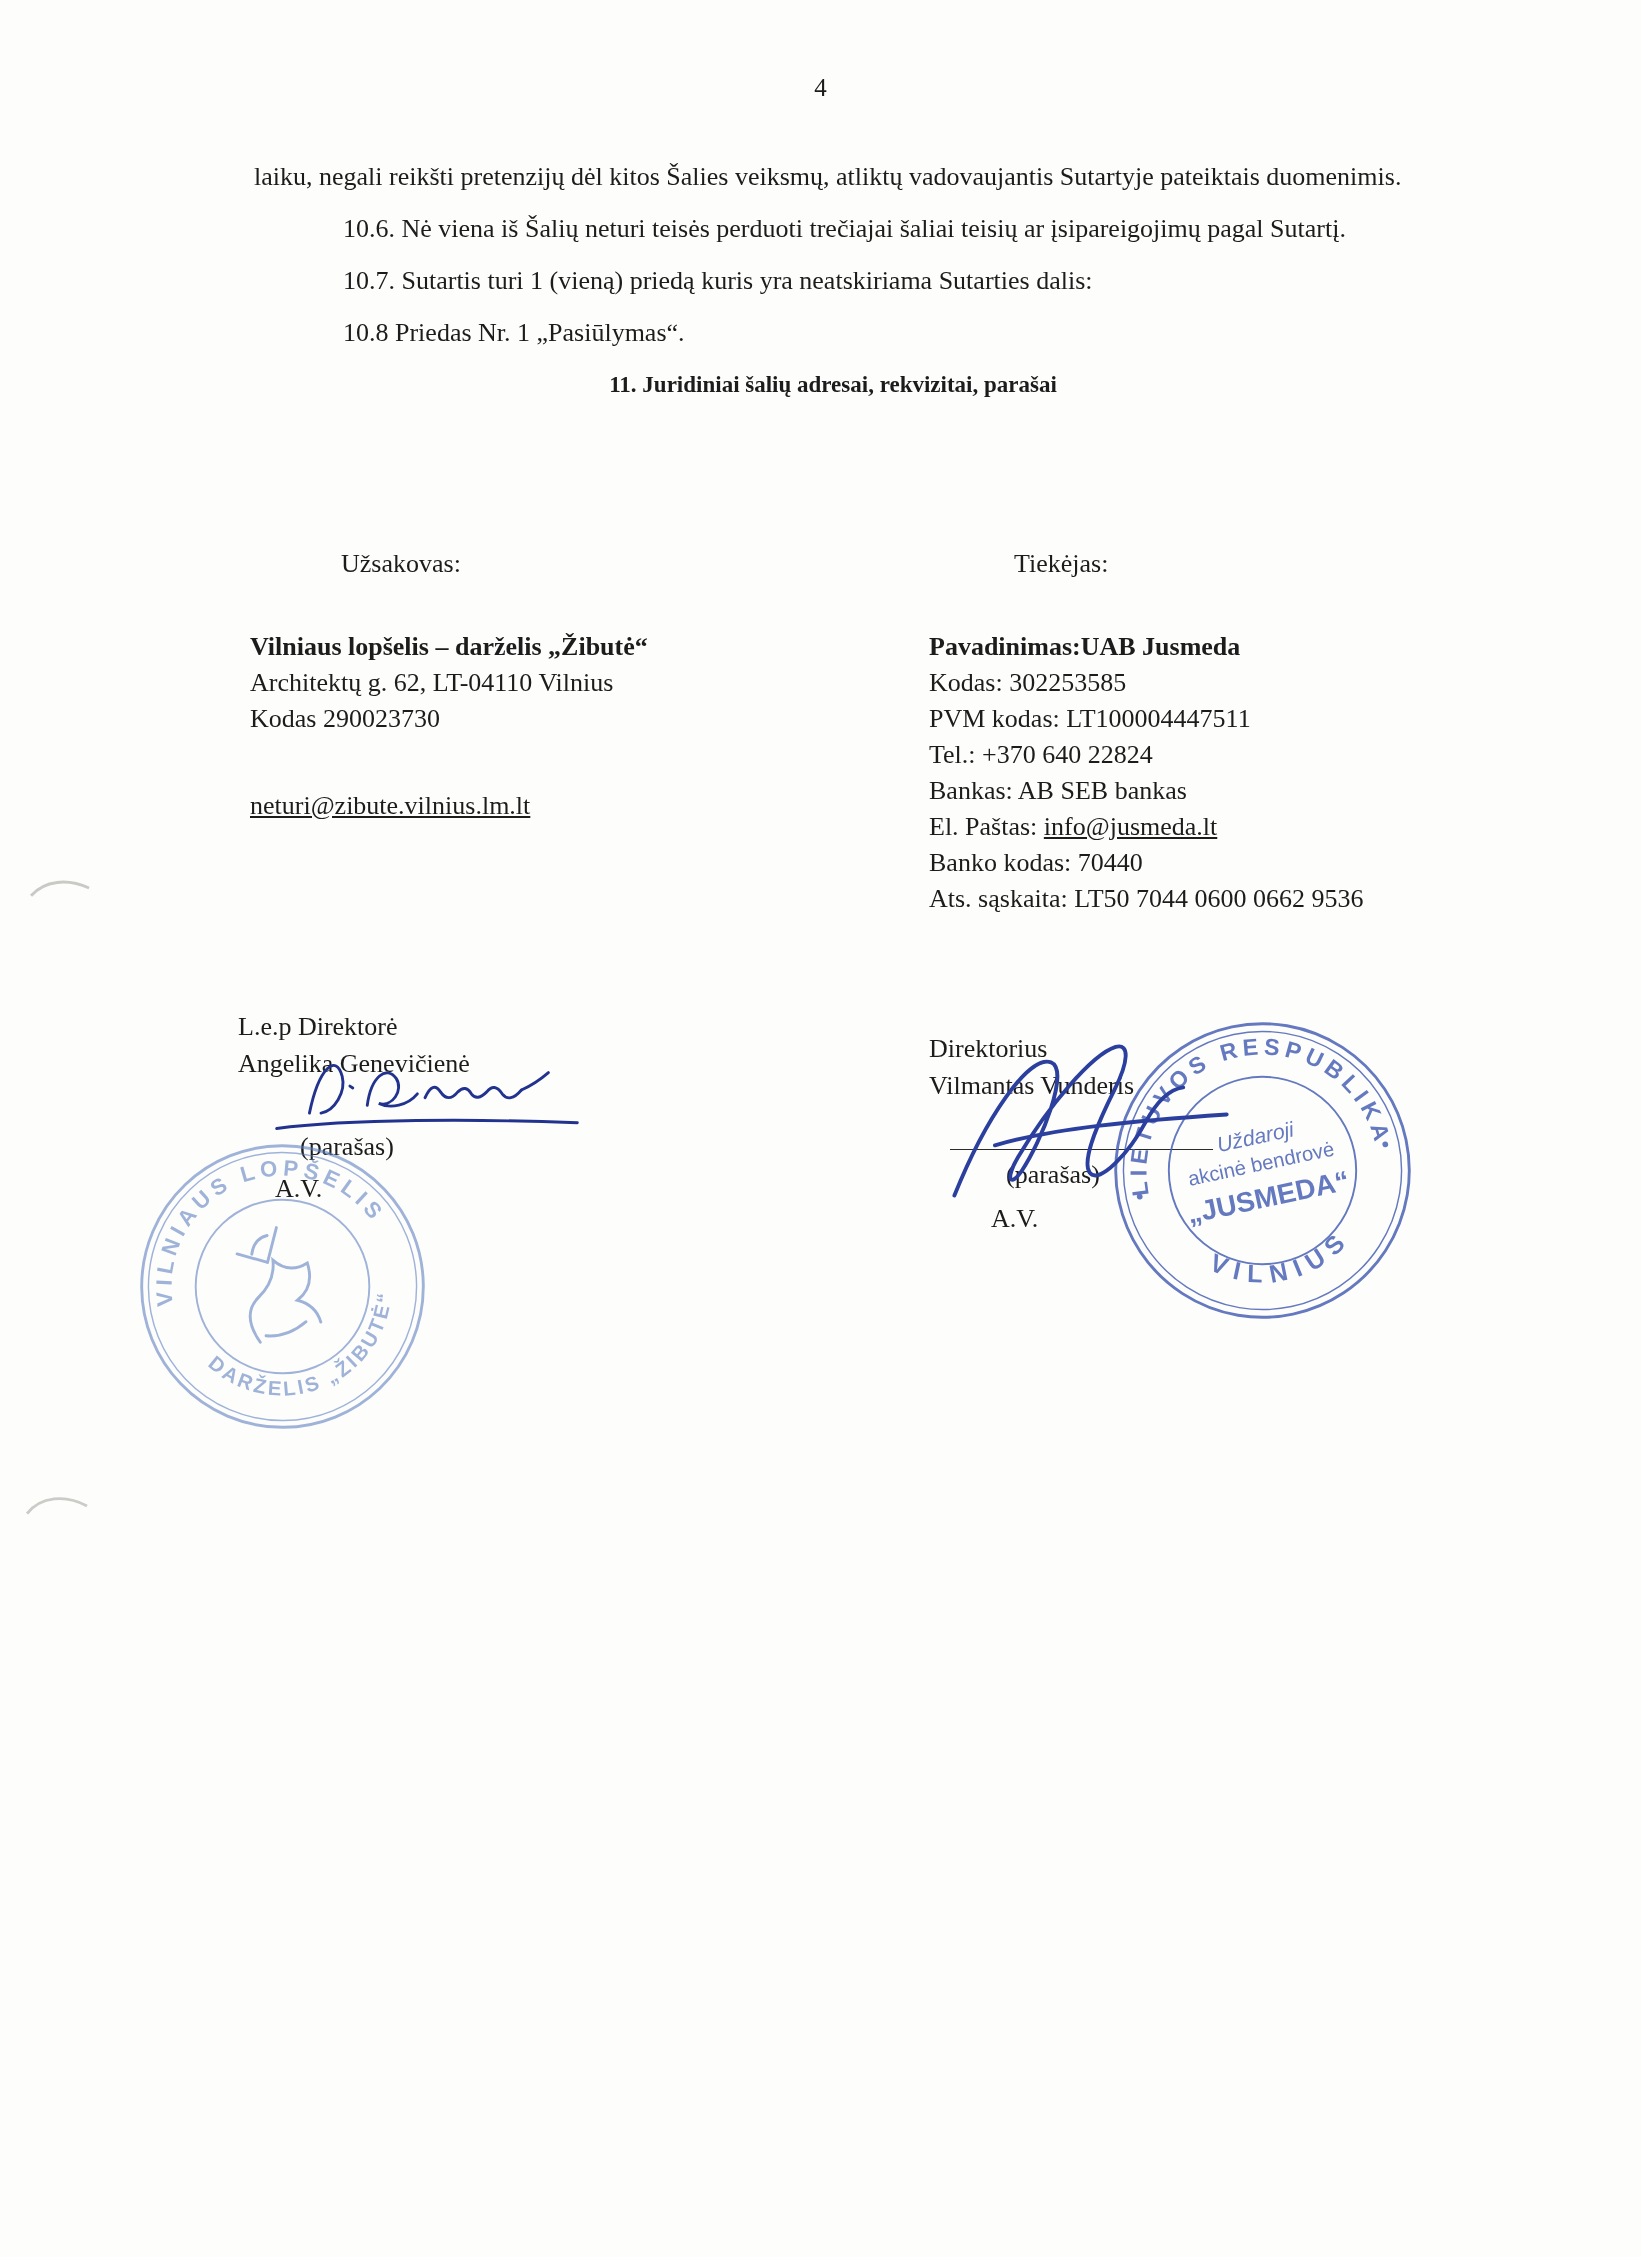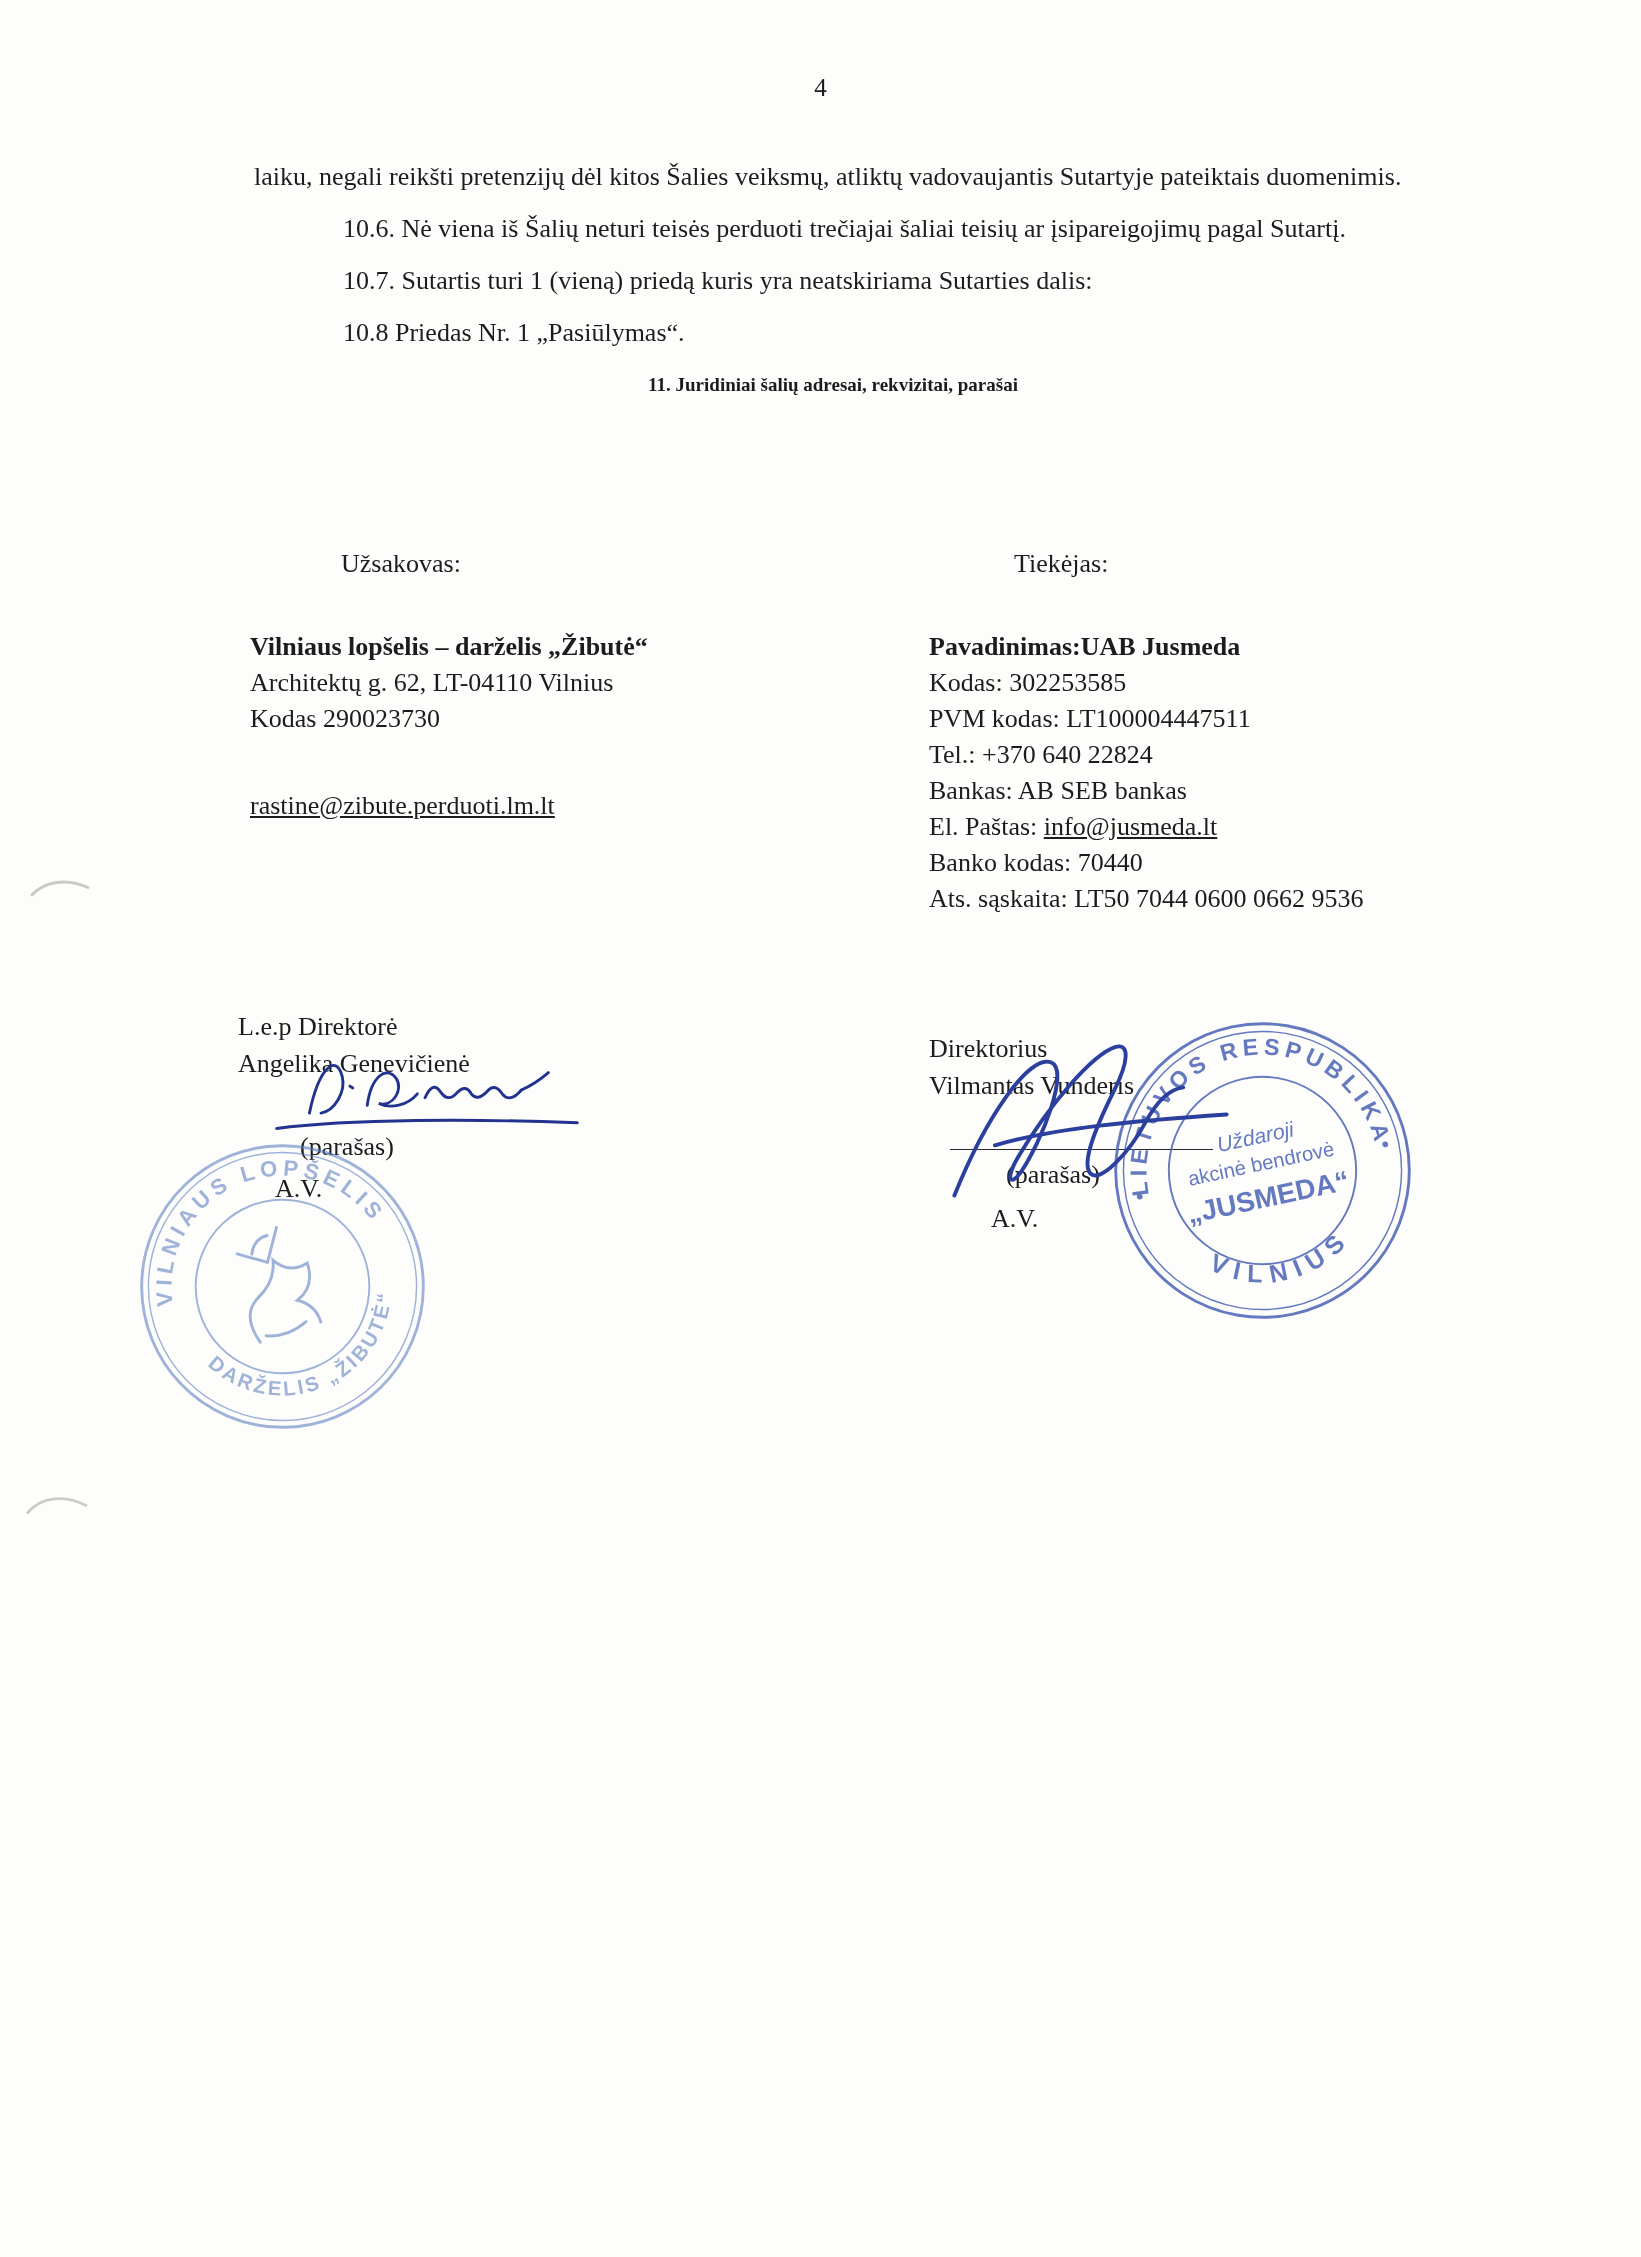--- a/index.html
+++ b/index.html
@@ -15,21 +15,21 @@
     overflow:hidden;
   }
   .page-number { position:absolute; top:70px; left:0; right:0; text-align:center; font-size:25px; }
   .bodytext { position:absolute; left:238px; top:143px; width:1190px; }
   .bodytext p { margin:16px; }
   .bodytext p.indent { text-indent:89px; }
   .section-heading {
     margin-top:52px;
     text-align:center;
     font-weight:bold;
-    font-size:19px;
+    font-size:23px;
   }
   .col { position:absolute; top:546px; }
   .col-left { left:250px; width:579px; }
   .col-right { left:929px; width:541px; }
   .role-label-left { padding-left:91px; }
   .role-label-right { padding-left:85px; }
   .party-name { font-weight:bold; margin-top:47px; }
   .party-line { }
   .email-line { margin-top:51px; }
   .email-link { text-decoration:underline; color:#1c1c1c; }
@@ -69,21 +69,21 @@
     <p class="indent">10.8  Priedas Nr. 1 „Pasiūlymas“.</p>
     <p class="section-heading">11. Juridiniai šalių adresai, rekvizitai, parašai</p>
   </div>
 
   <div class="col col-left">
     <div class="role-label-left">Užsakovas:</div>
     <div class="party-name">Vilniaus lopšelis – darželis „Žibutė“</div>
     <div class="party-line">Architektų g. 62, LT-04110 Vilnius</div>
     <div class="party-line">Kodas 290023730</div>
     <div class="email-line">
-      <span class="email-link">rastine@zibute.perduoti.lm.lt</span>
+      <span class="email-link">neturi@zibute.vilnius.lm.lt</span>
     </div>
   </div>
 
   <div class="col col-right">
     <div class="role-label-right">Tiekėjas:</div>
     <div class="party-name">Pavadinimas:UAB Jusmeda</div>
     <div class="party-line">Kodas: 302253585</div>
     <div class="party-line">PVM kodas: LT100004447511</div>
     <div class="party-line">Tel.: +370 640 22824</div>
     <div class="party-line">Bankas: AB SEB bankas</div>

